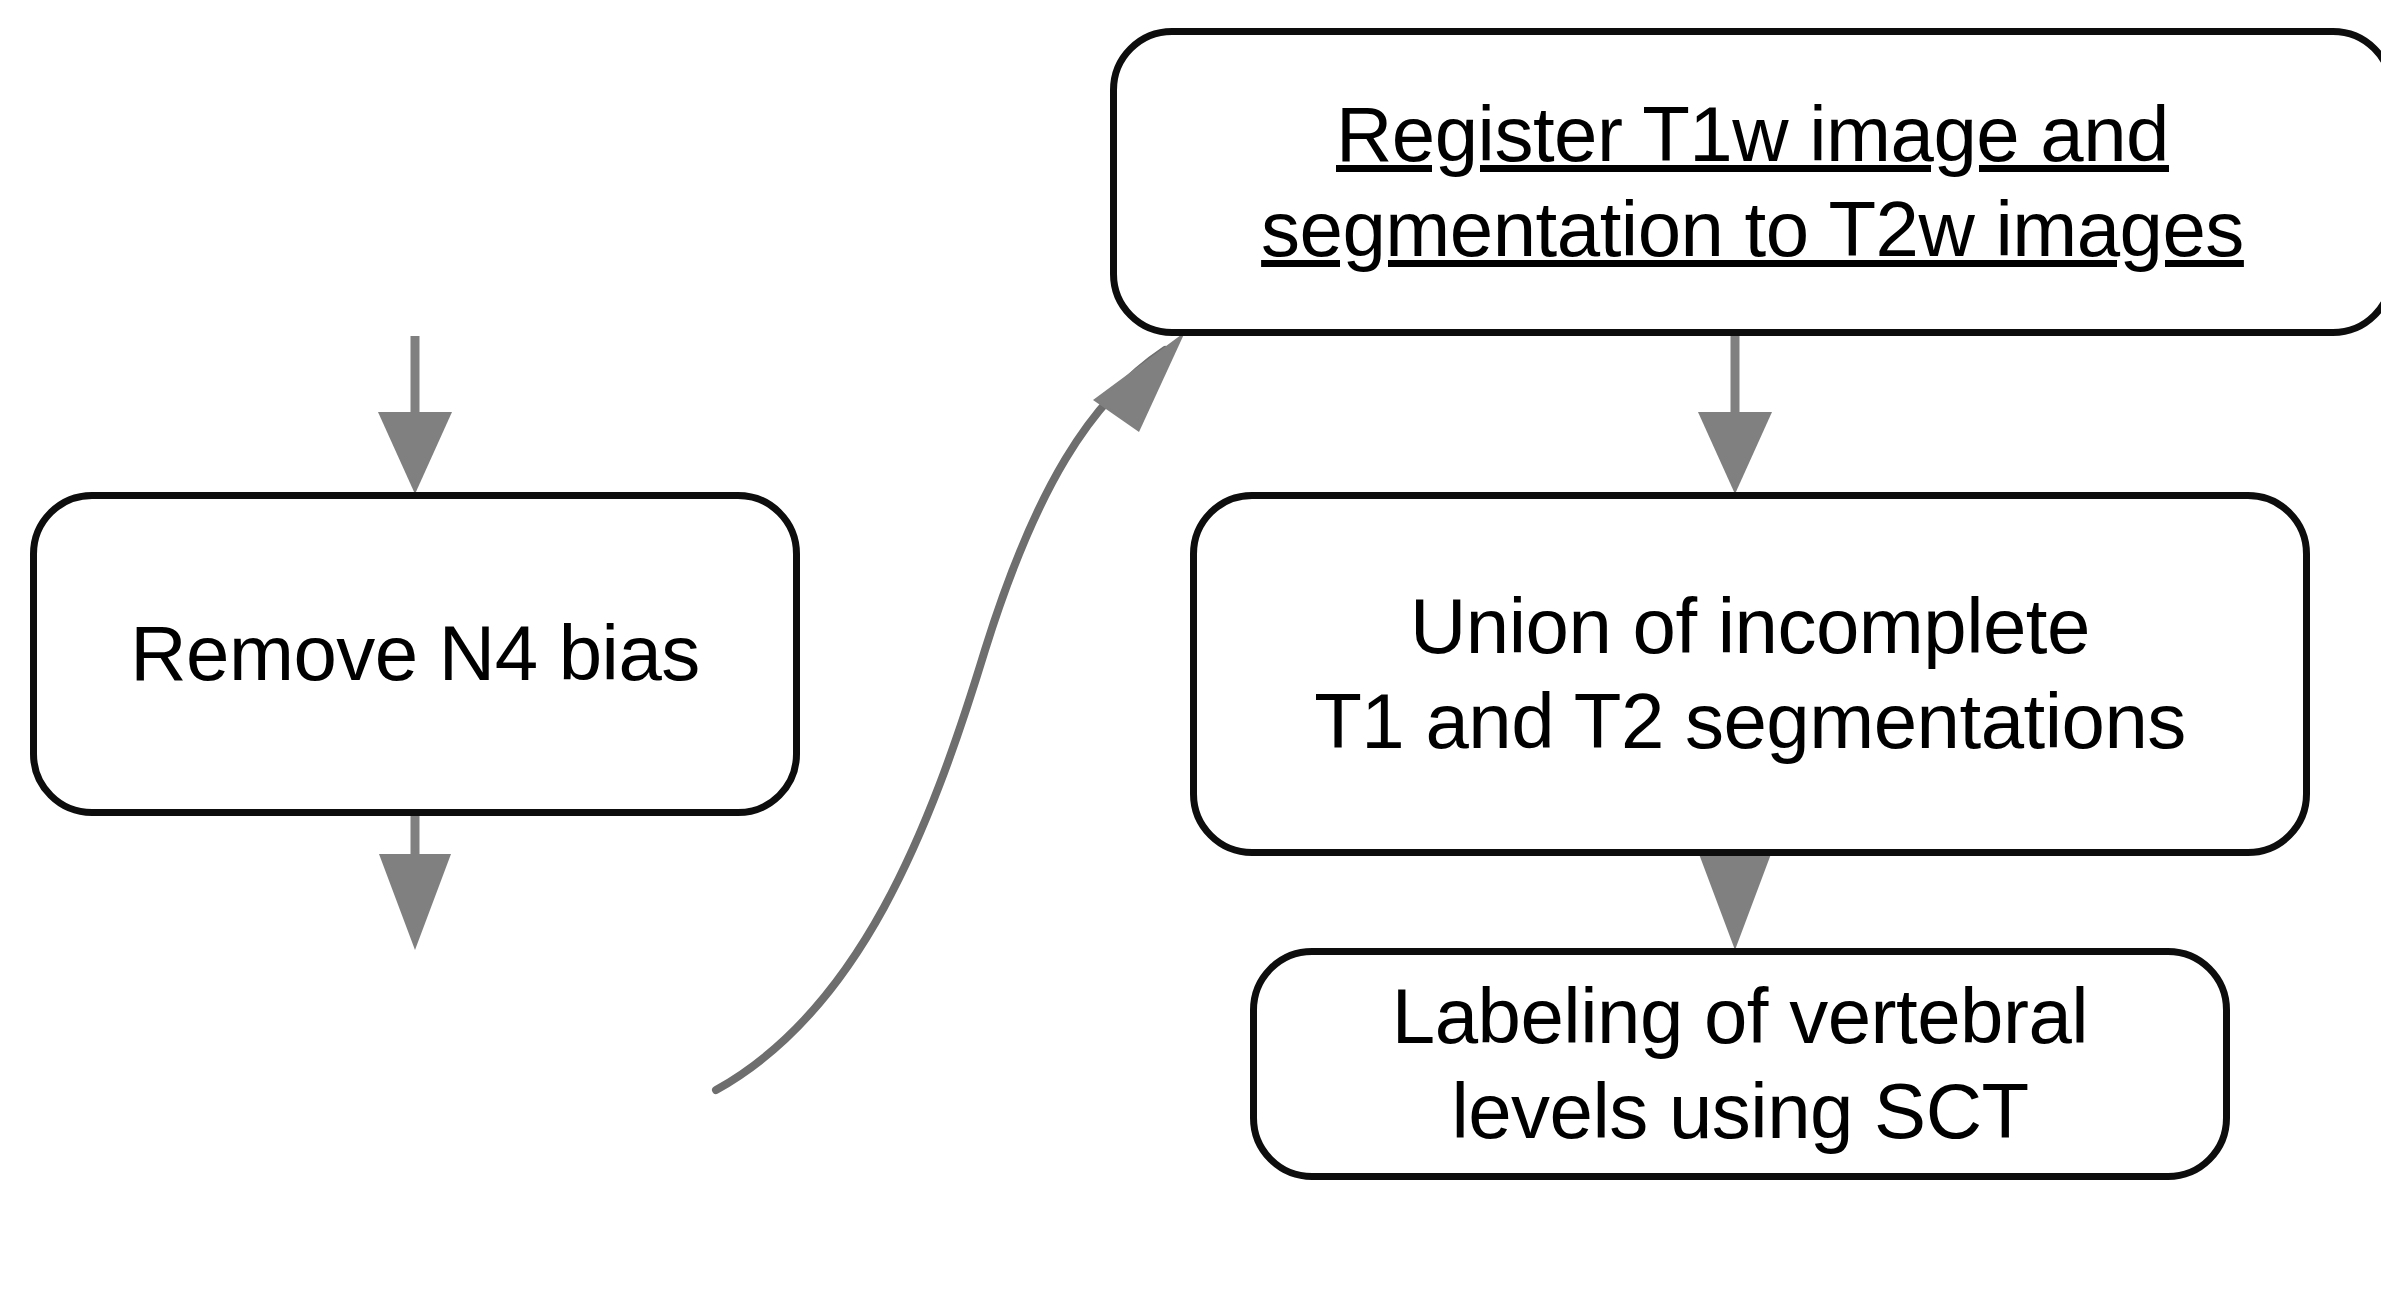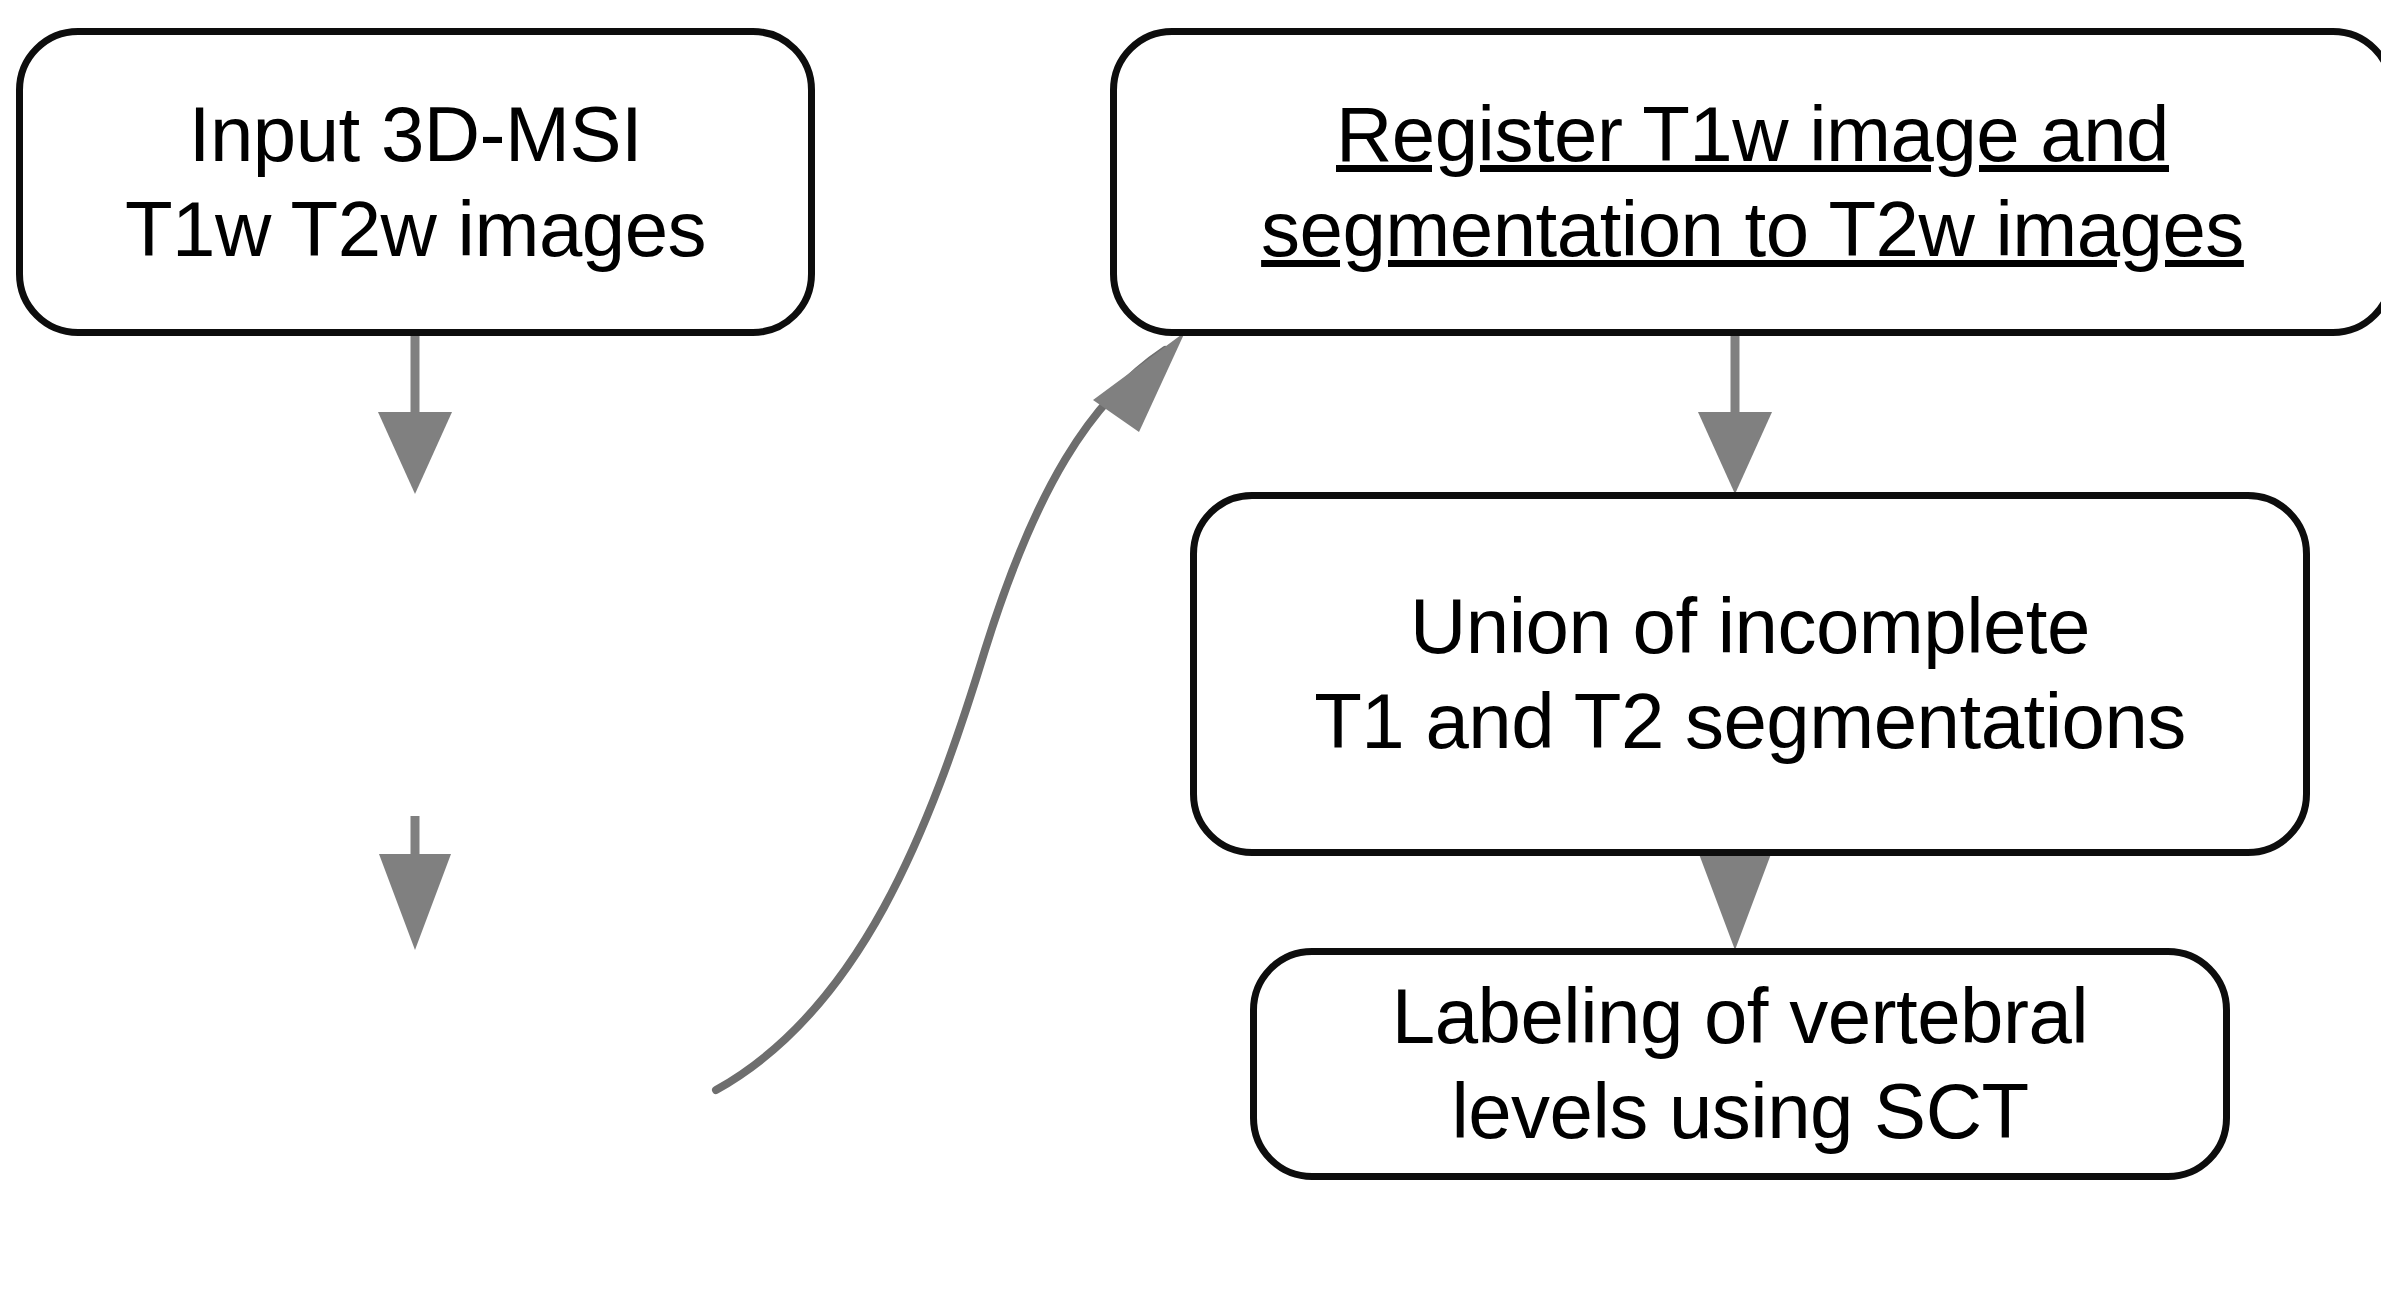--- a/index.html
+++ b/index.html
@@ -71,23 +71,22 @@
       <line x1="1735" y1="336" x2="1735" y2="420" stroke="#808080" stroke-width="9"></line>
       <polygon points="1698,412 1772,412 1735,494" fill="#808080"></polygon>
     </g>
 
     <g>
       <line x1="1735" y1="816" x2="1735" y2="858" stroke="#808080" stroke-width="9"></line>
       <polygon points="1699,854 1771,854 1735,950" fill="#808080"></polygon>
     </g>
   </svg>
 
-  <div class="node" style="left:16px; top:28px; width:799px; height:308px;">Input 3D-MSI
-T1w T2w images</div>
 
+  <div class="node" style="left:30px; top:492px; width:770px; height:324px;">Remove N4 bias</div>
 
 
   <div class="node" style="left:1110px; top:28px; width:1285px; height:308px;text-decoration:underline;">Register T1w image and
 segmentation to T2w images</div>
 
   <div class="node" style="left:1190px; top:492px; width:1120px; height:364px;">Union of incomplete
 T1 and T2 segmentations</div>
 
   <div class="node" style="left:1250px; top:948px; width:980px; height:232px;">Labeling of vertebral
 levels using SCT</div>

